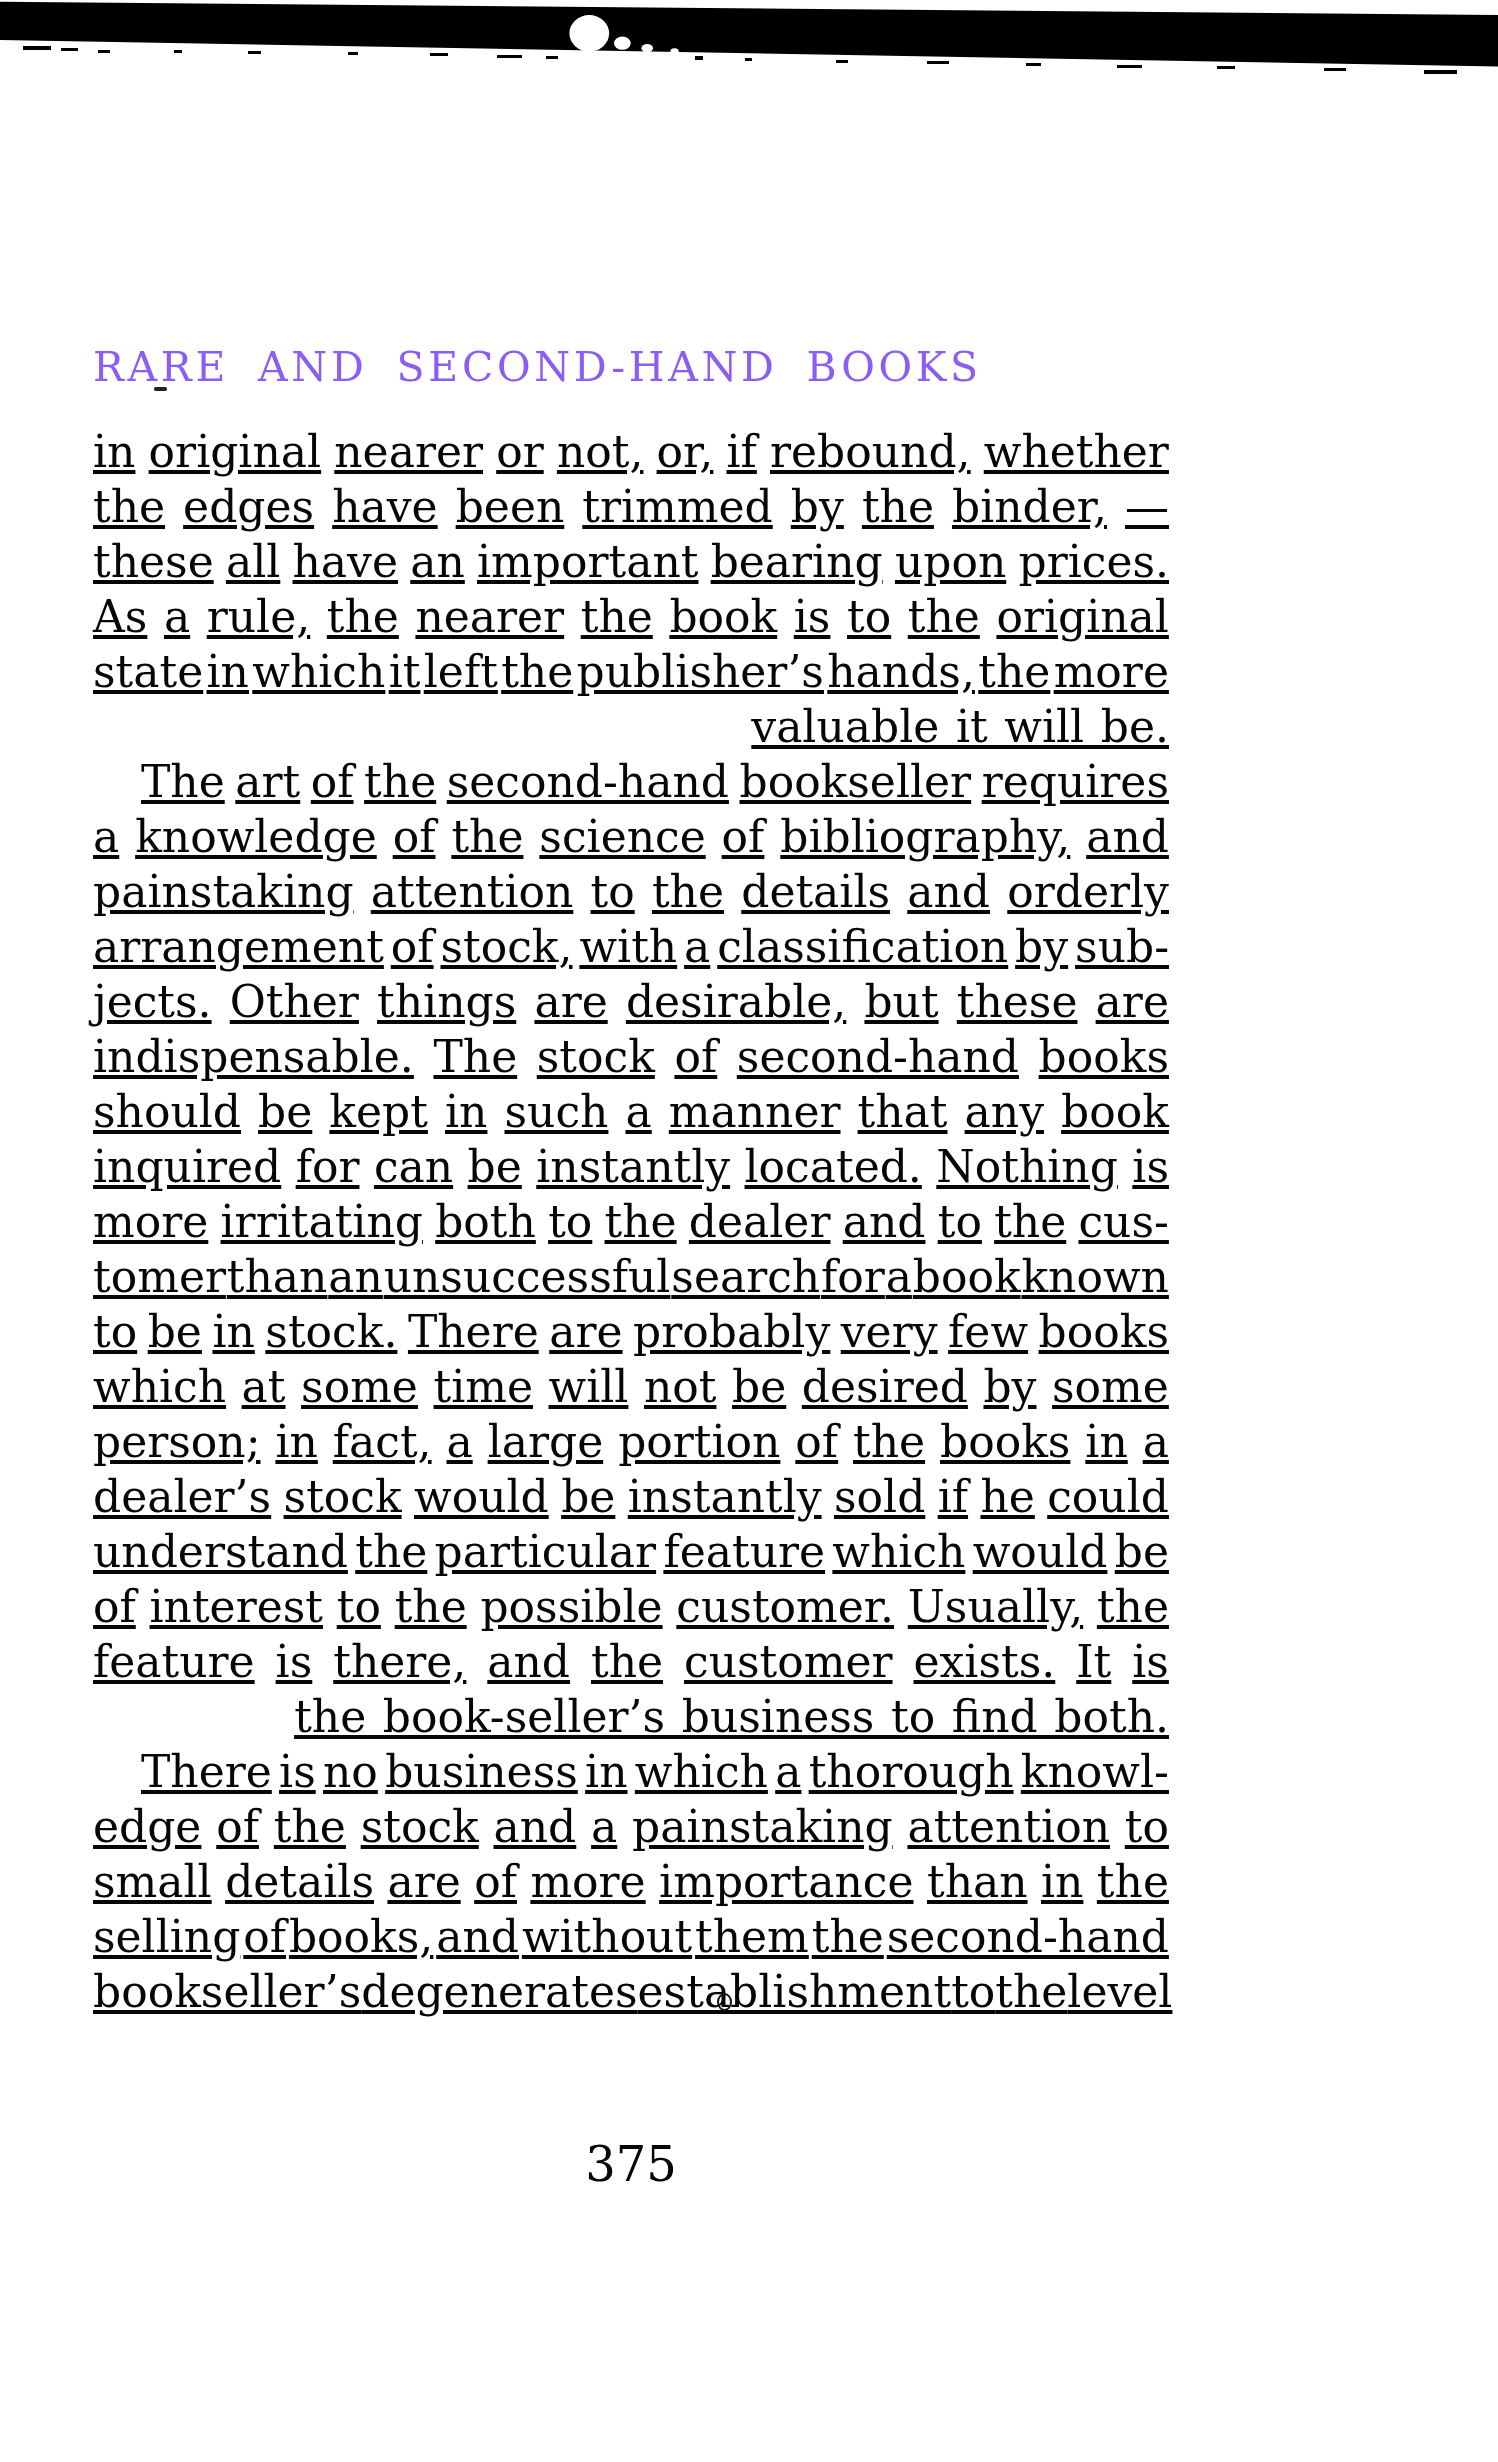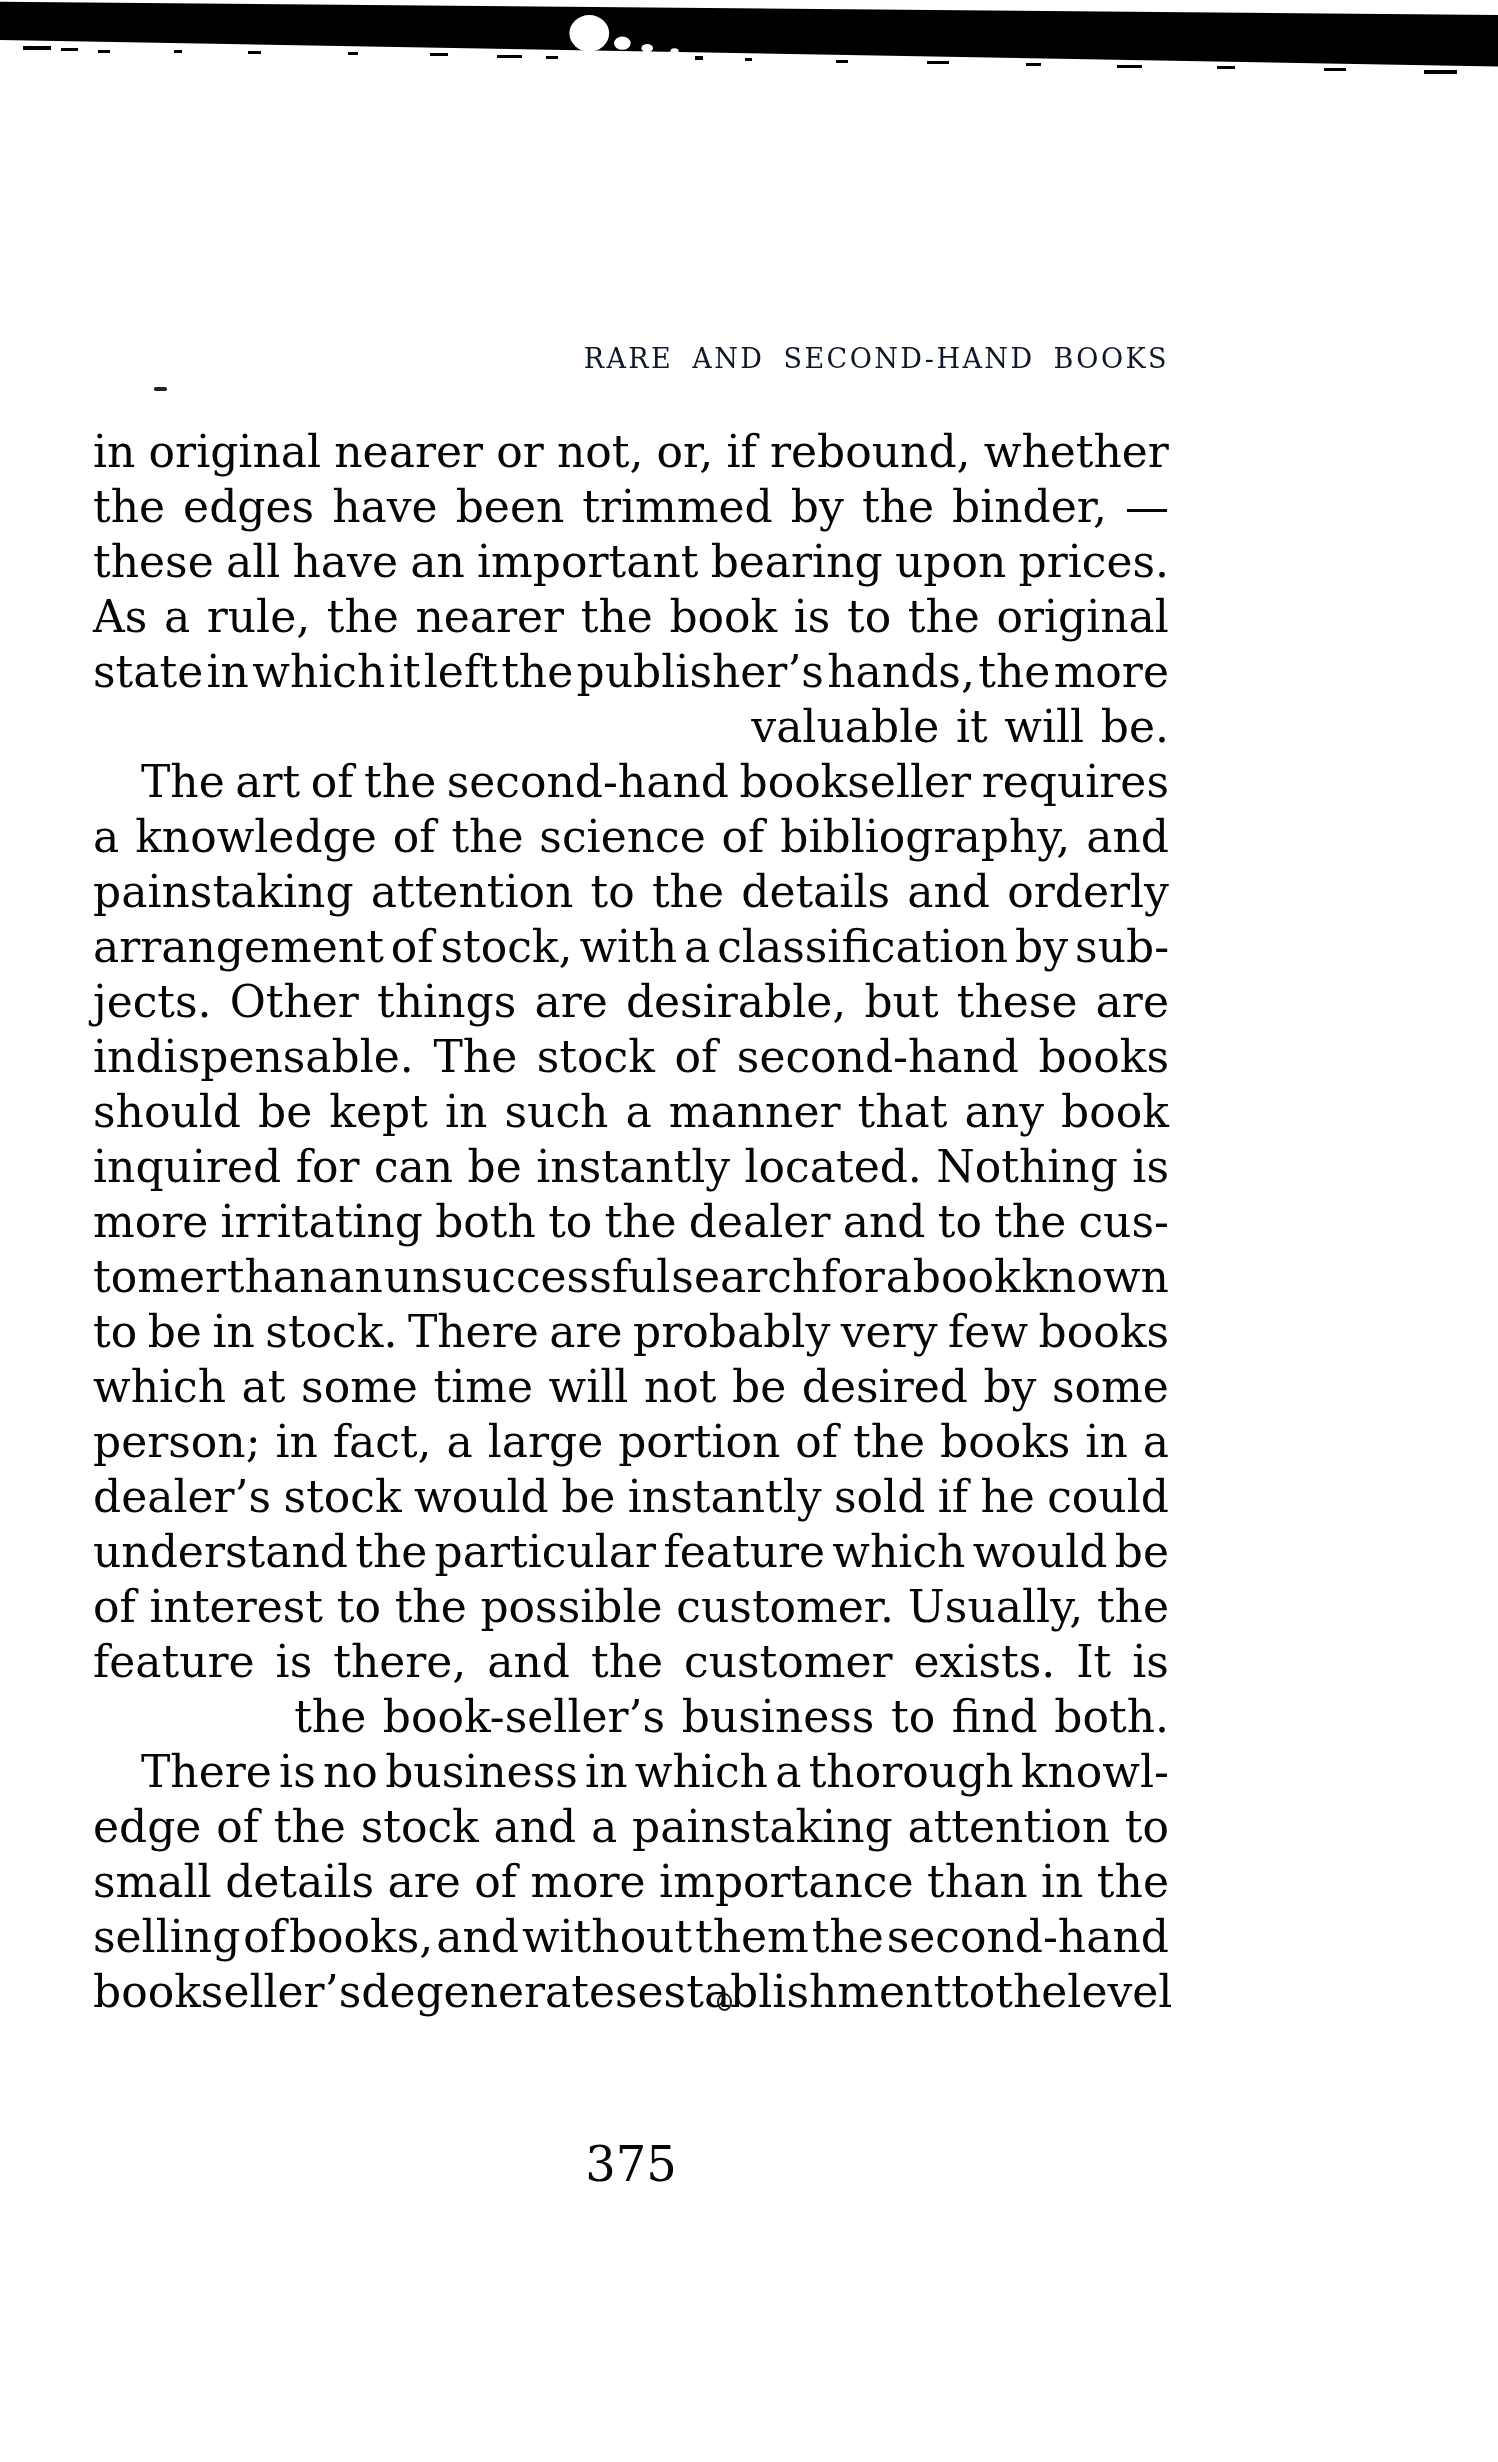--- a/index.html
+++ b/index.html
@@ -11,37 +11,38 @@
     font-family:"DejaVu Serif", serif;
     color:#050505;
   }
   
   .scanbar{position:absolute;left:0;top:0;width:1498px;height:108px;}
   .speck{position:absolute;background:#000;}
   
   .heading{
     position:absolute;
     left:93px;top:343px;width:1076px;
-    text-align:right;
-    font-size:27px;
+    text-align:left;
+    font-size:41px;
     letter-spacing:0.09em;
     word-spacing:0.30em;
     white-space:nowrap;
-    color:#0f172a;
+    color:#8b5cf6;
   }
   .heading-dash{
     position:absolute;left:154px;top:387px;width:13.2px;height:4.1px;
     background:#222;border-radius:1.7px;
   }
   
   .textblock{
     position:absolute;
     left:93px;top:424px;width:1076px;
     font-size:44px;
     color:#060606;
+    text-decoration:underline;
   }
   .line{
     height:55px;
     line-height:55px;
     display:flex;
     justify-content:space-between;
     white-space:nowrap;
   }
   .line.nojust{
     display:block;

